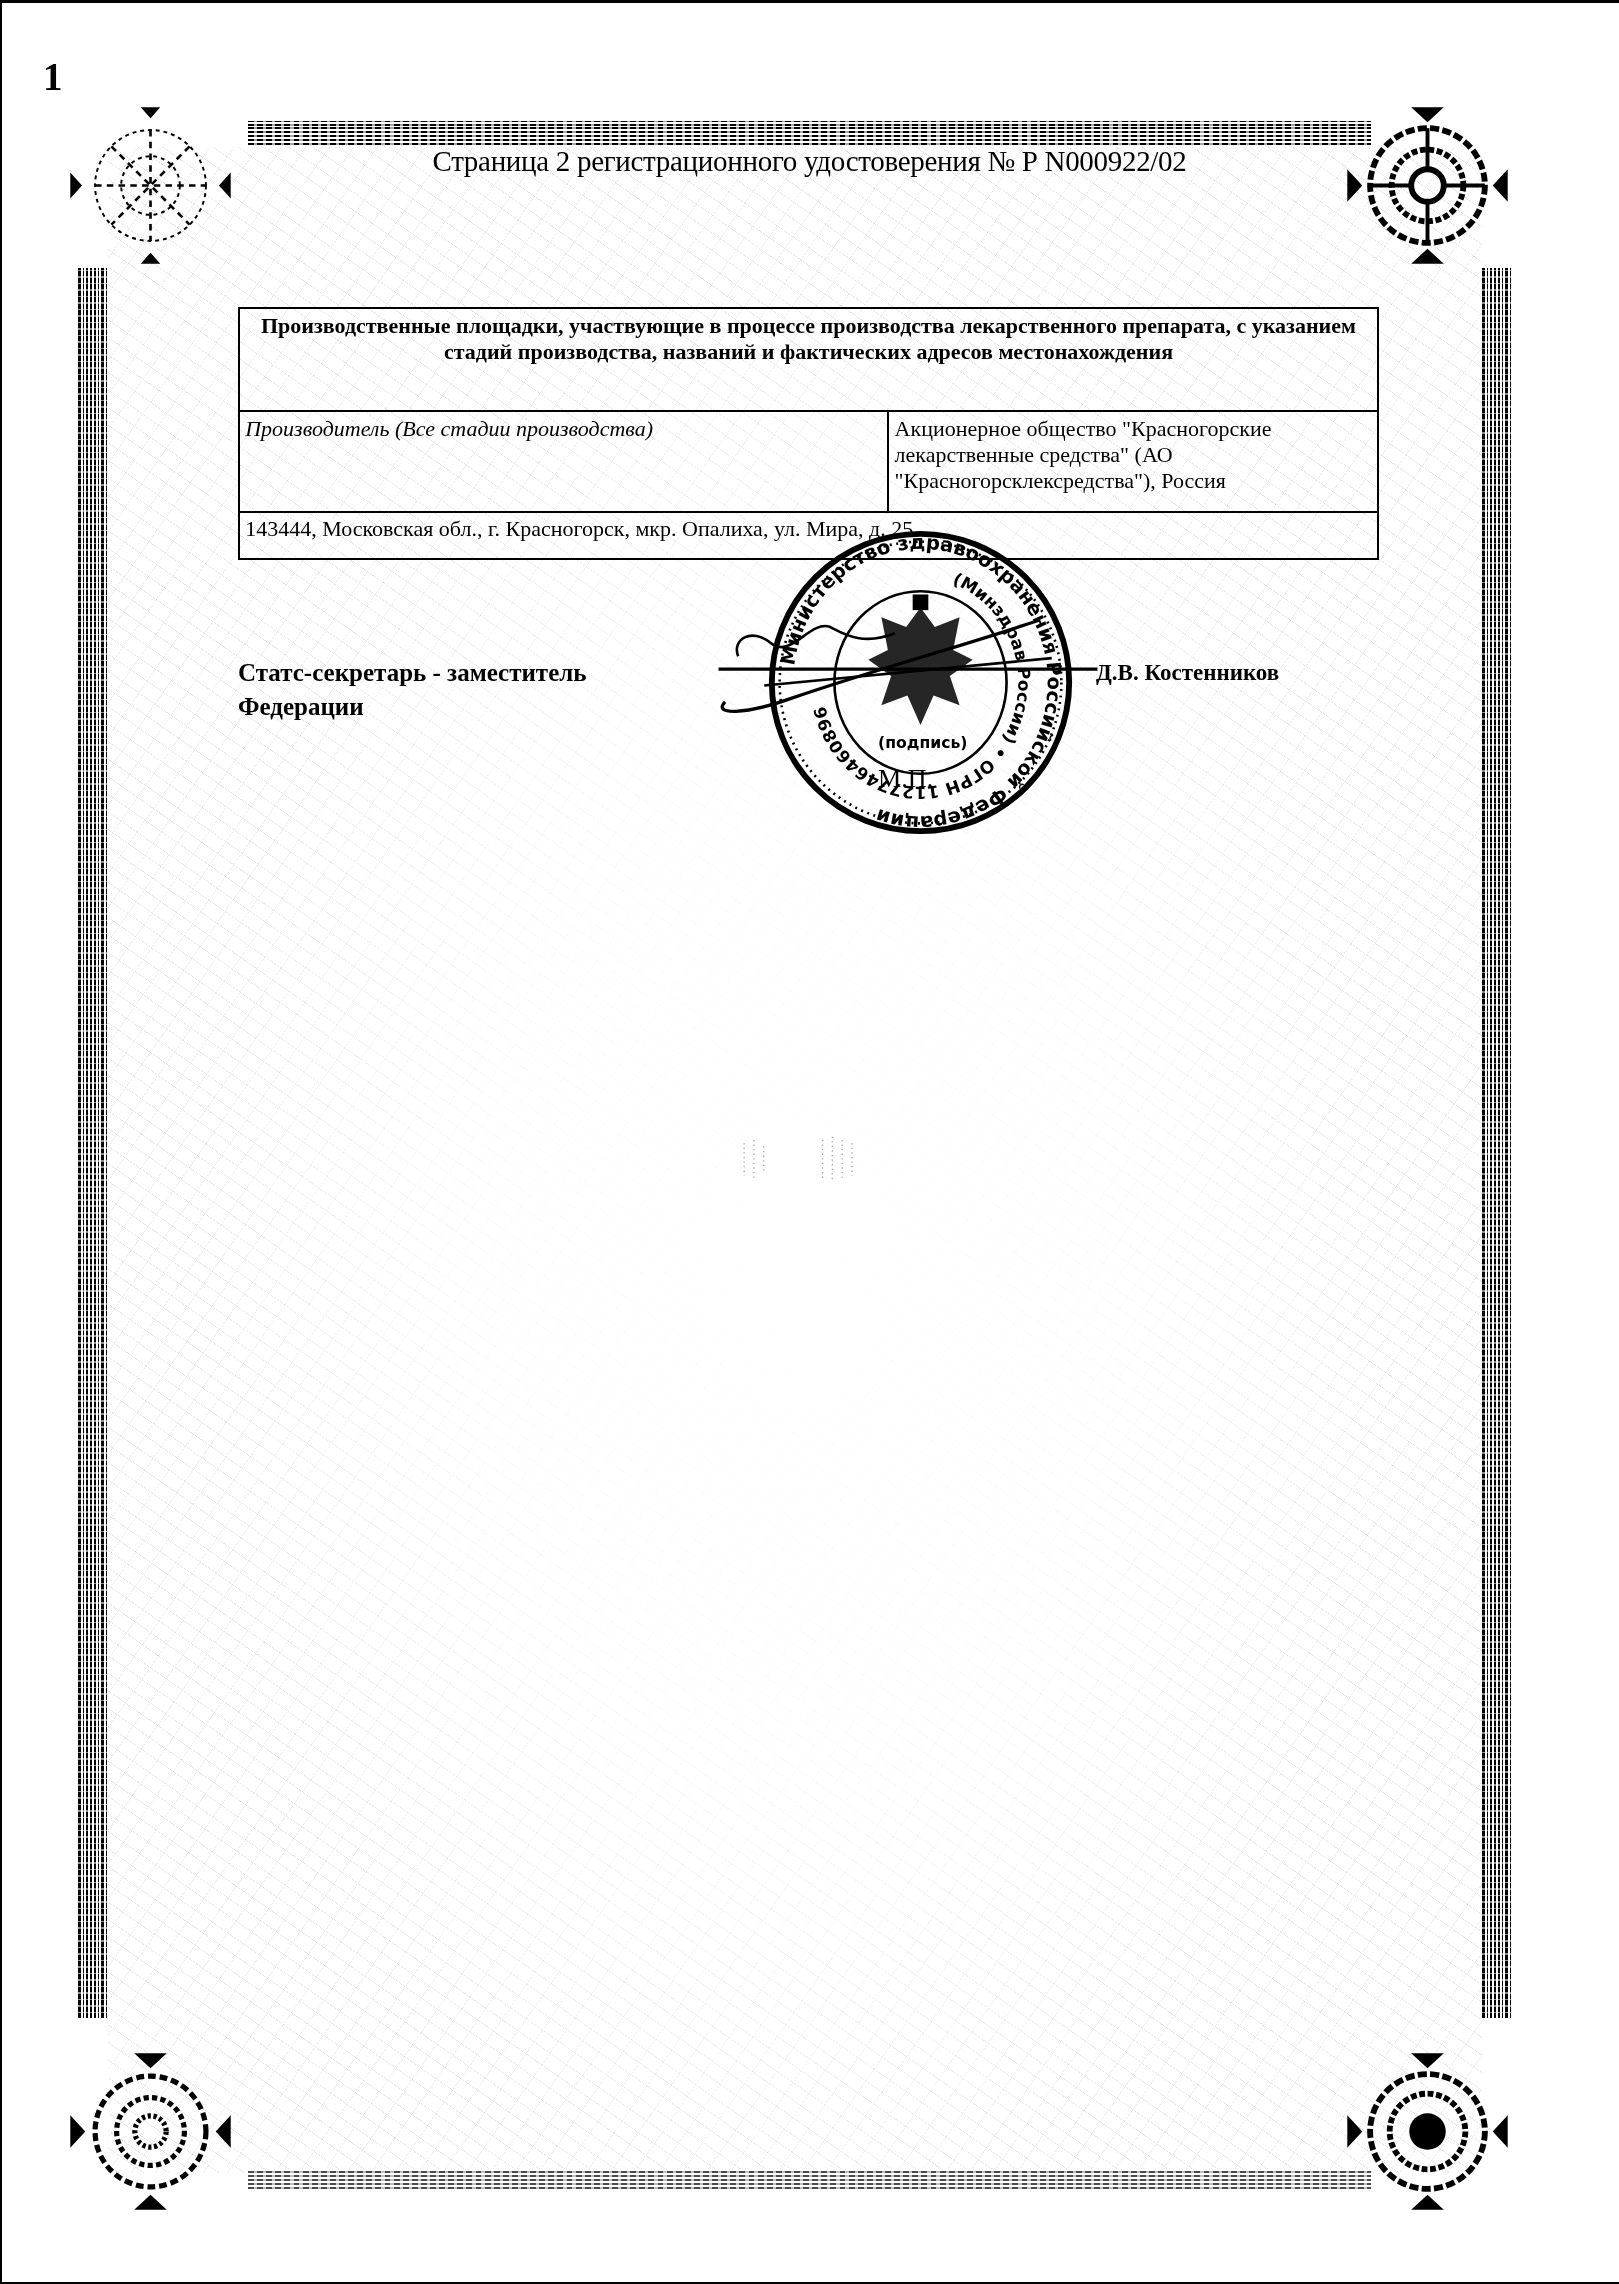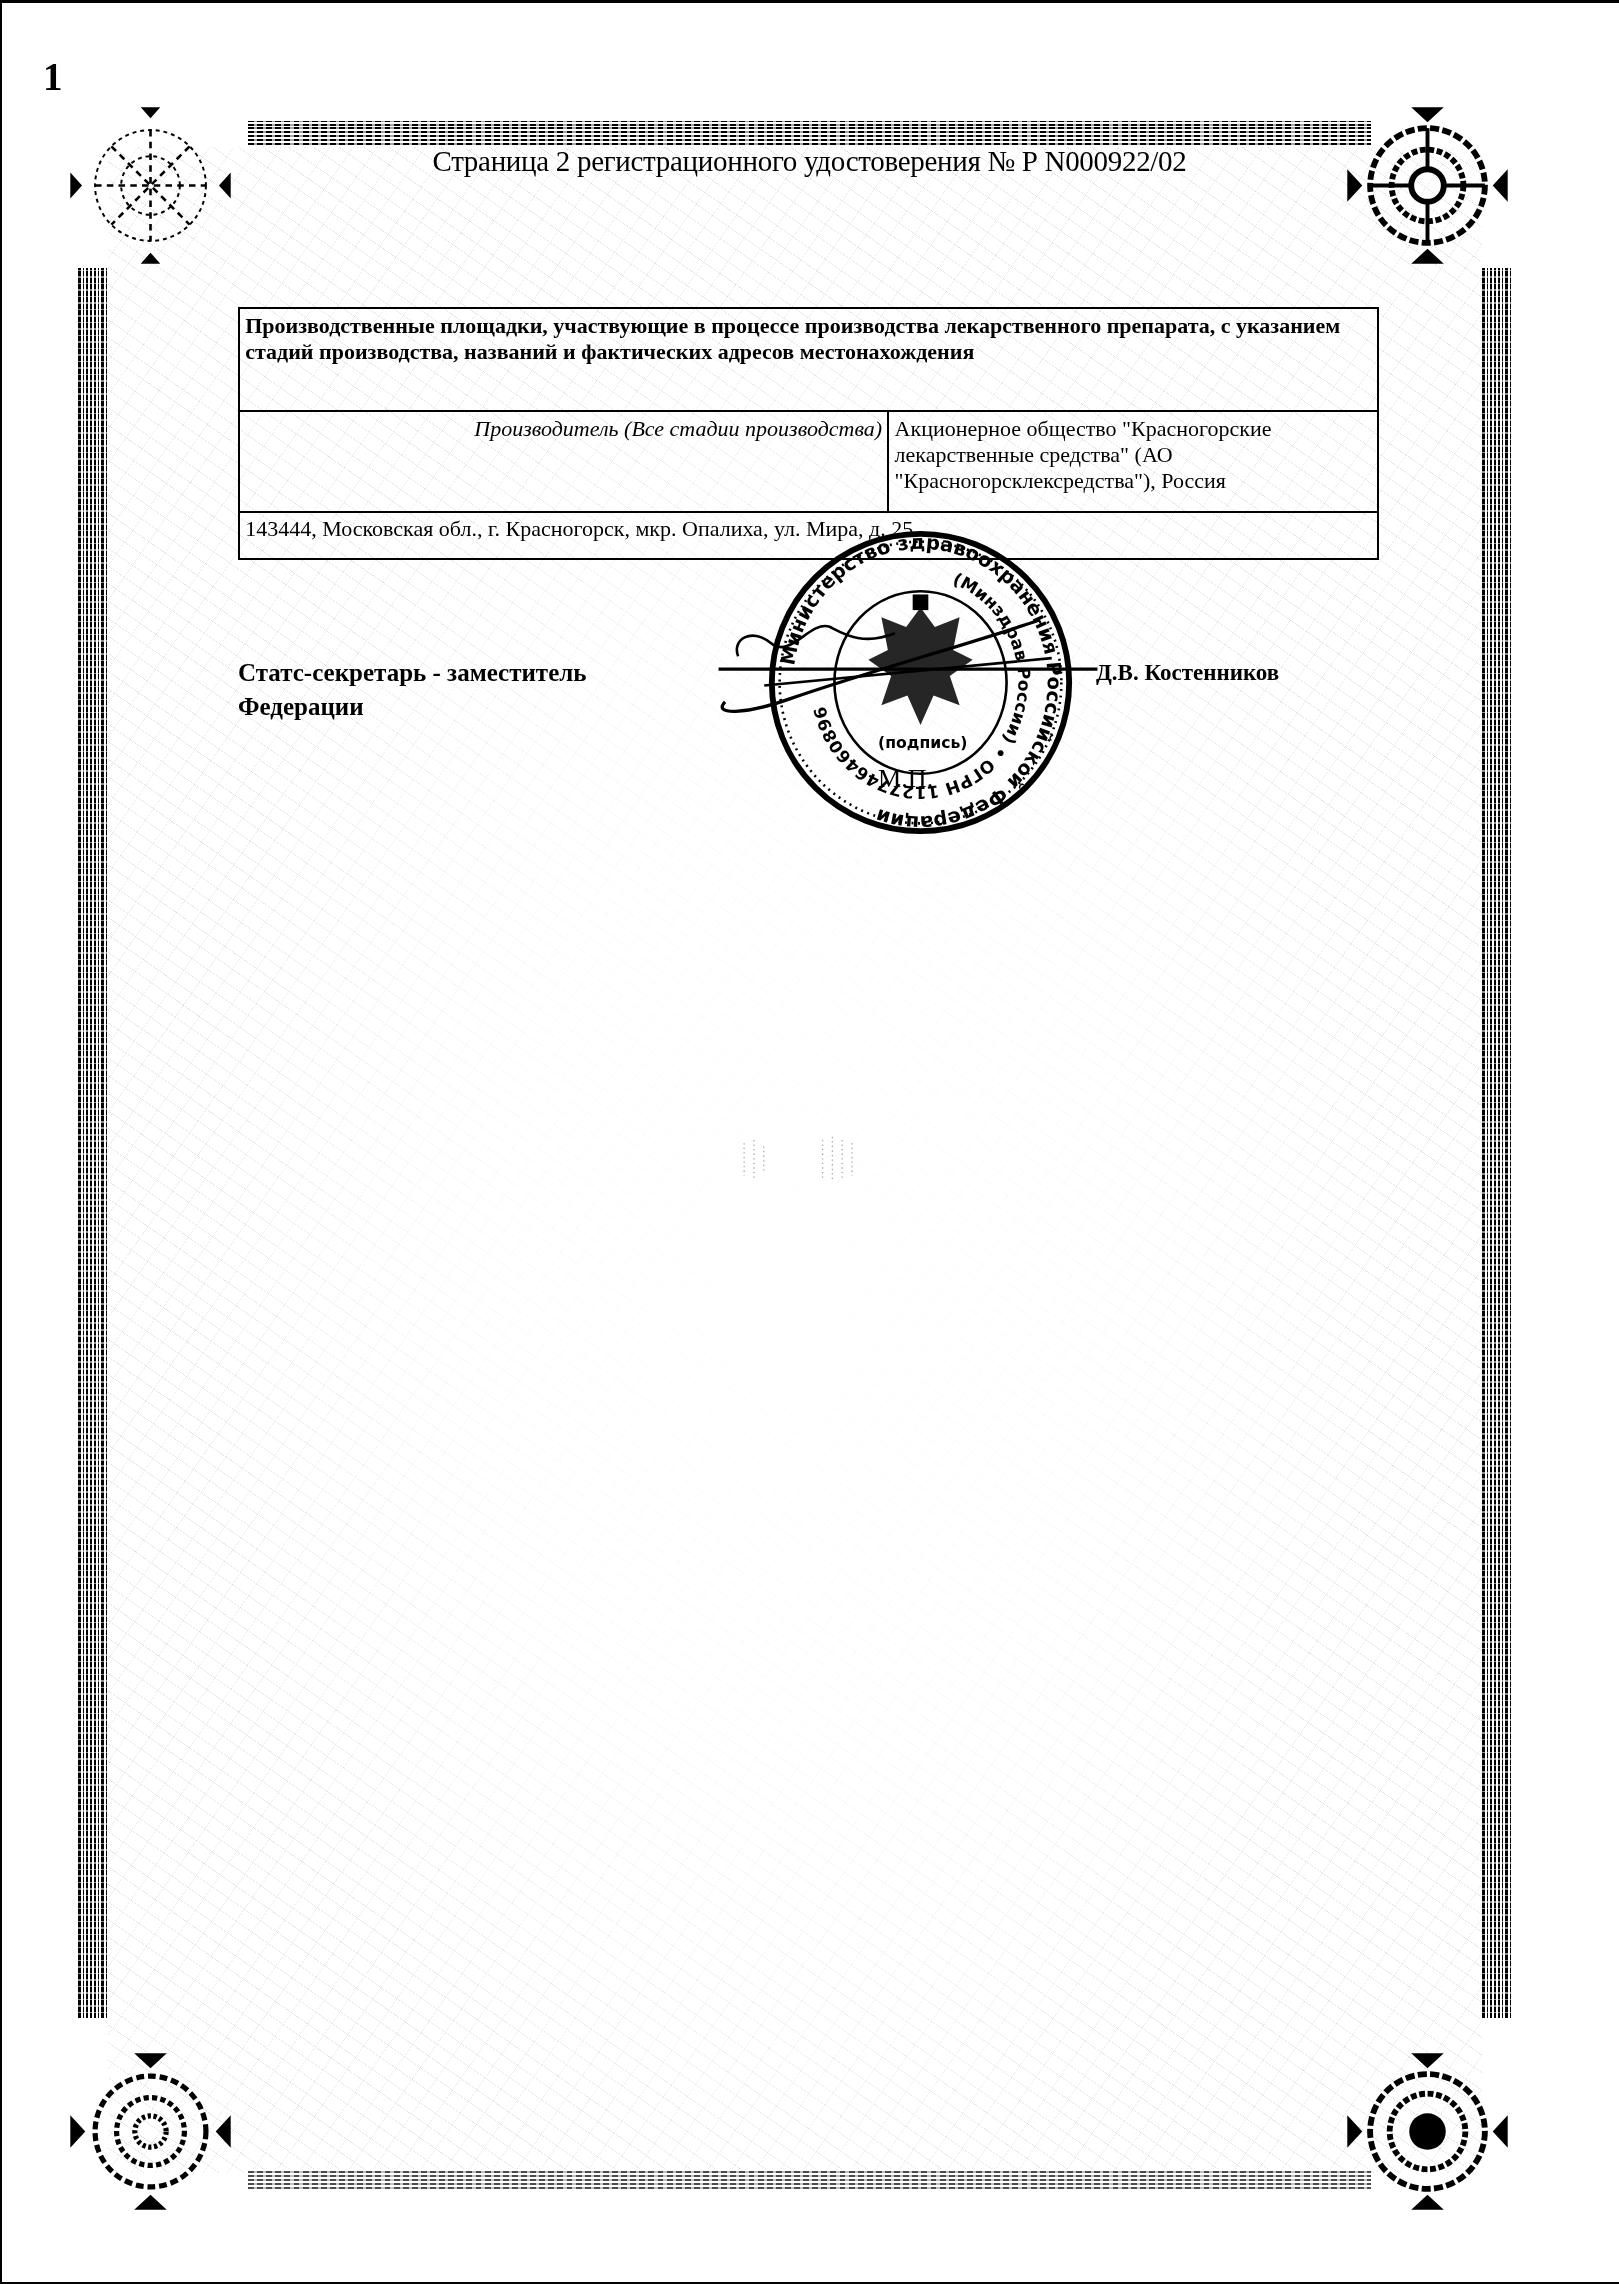--- a/index.html
+++ b/index.html
@@ -52,24 +52,24 @@
   }
   .header-title {
     position:absolute; left:0; width:1619px; top:145px; text-align:center;
     font-family:"Liberation Serif", serif; font-size:29px; letter-spacing:-0.3px;
   }
   .site-table {
     position:absolute; left:238px; top:307px; width:1141px; border-collapse:collapse;
     font-family:"Liberation Serif", serif; font-size:22px; line-height:26px;
   }
   .site-table td { border:2.6px solid #000; padding:3.9px 5.2px; vertical-align:top; }
-  .row-head td { height:93px; font-weight:bold; }
+  .row-head td { height:93px; font-weight:bold;text-align:center; }
   .row-maker td { height:91px; }
   .row-addr td { height:38px; }
-  .italic { font-style:italic;text-align:right; }
+  .italic { font-style:italic; }
   .sign-role {
     position:absolute; left:238px; top:656px; font-weight:bold; font-size:25px; line-height:34px;
   }
   .sign-name {
     position:absolute; left:1096px; top:656px; font-weight:bold; font-size:23px; line-height:34px;
   }
   .stamp { position:absolute; left:764px; top:529px; width:313px; height:307px; }
   .signature { position:absolute; left:712px; top:607px; width:392px; height:131px; }
   .faint-mark { position:absolute; left:718px; top:1130px; width:183px; height:59px; opacity:0.35; }
 </style>

